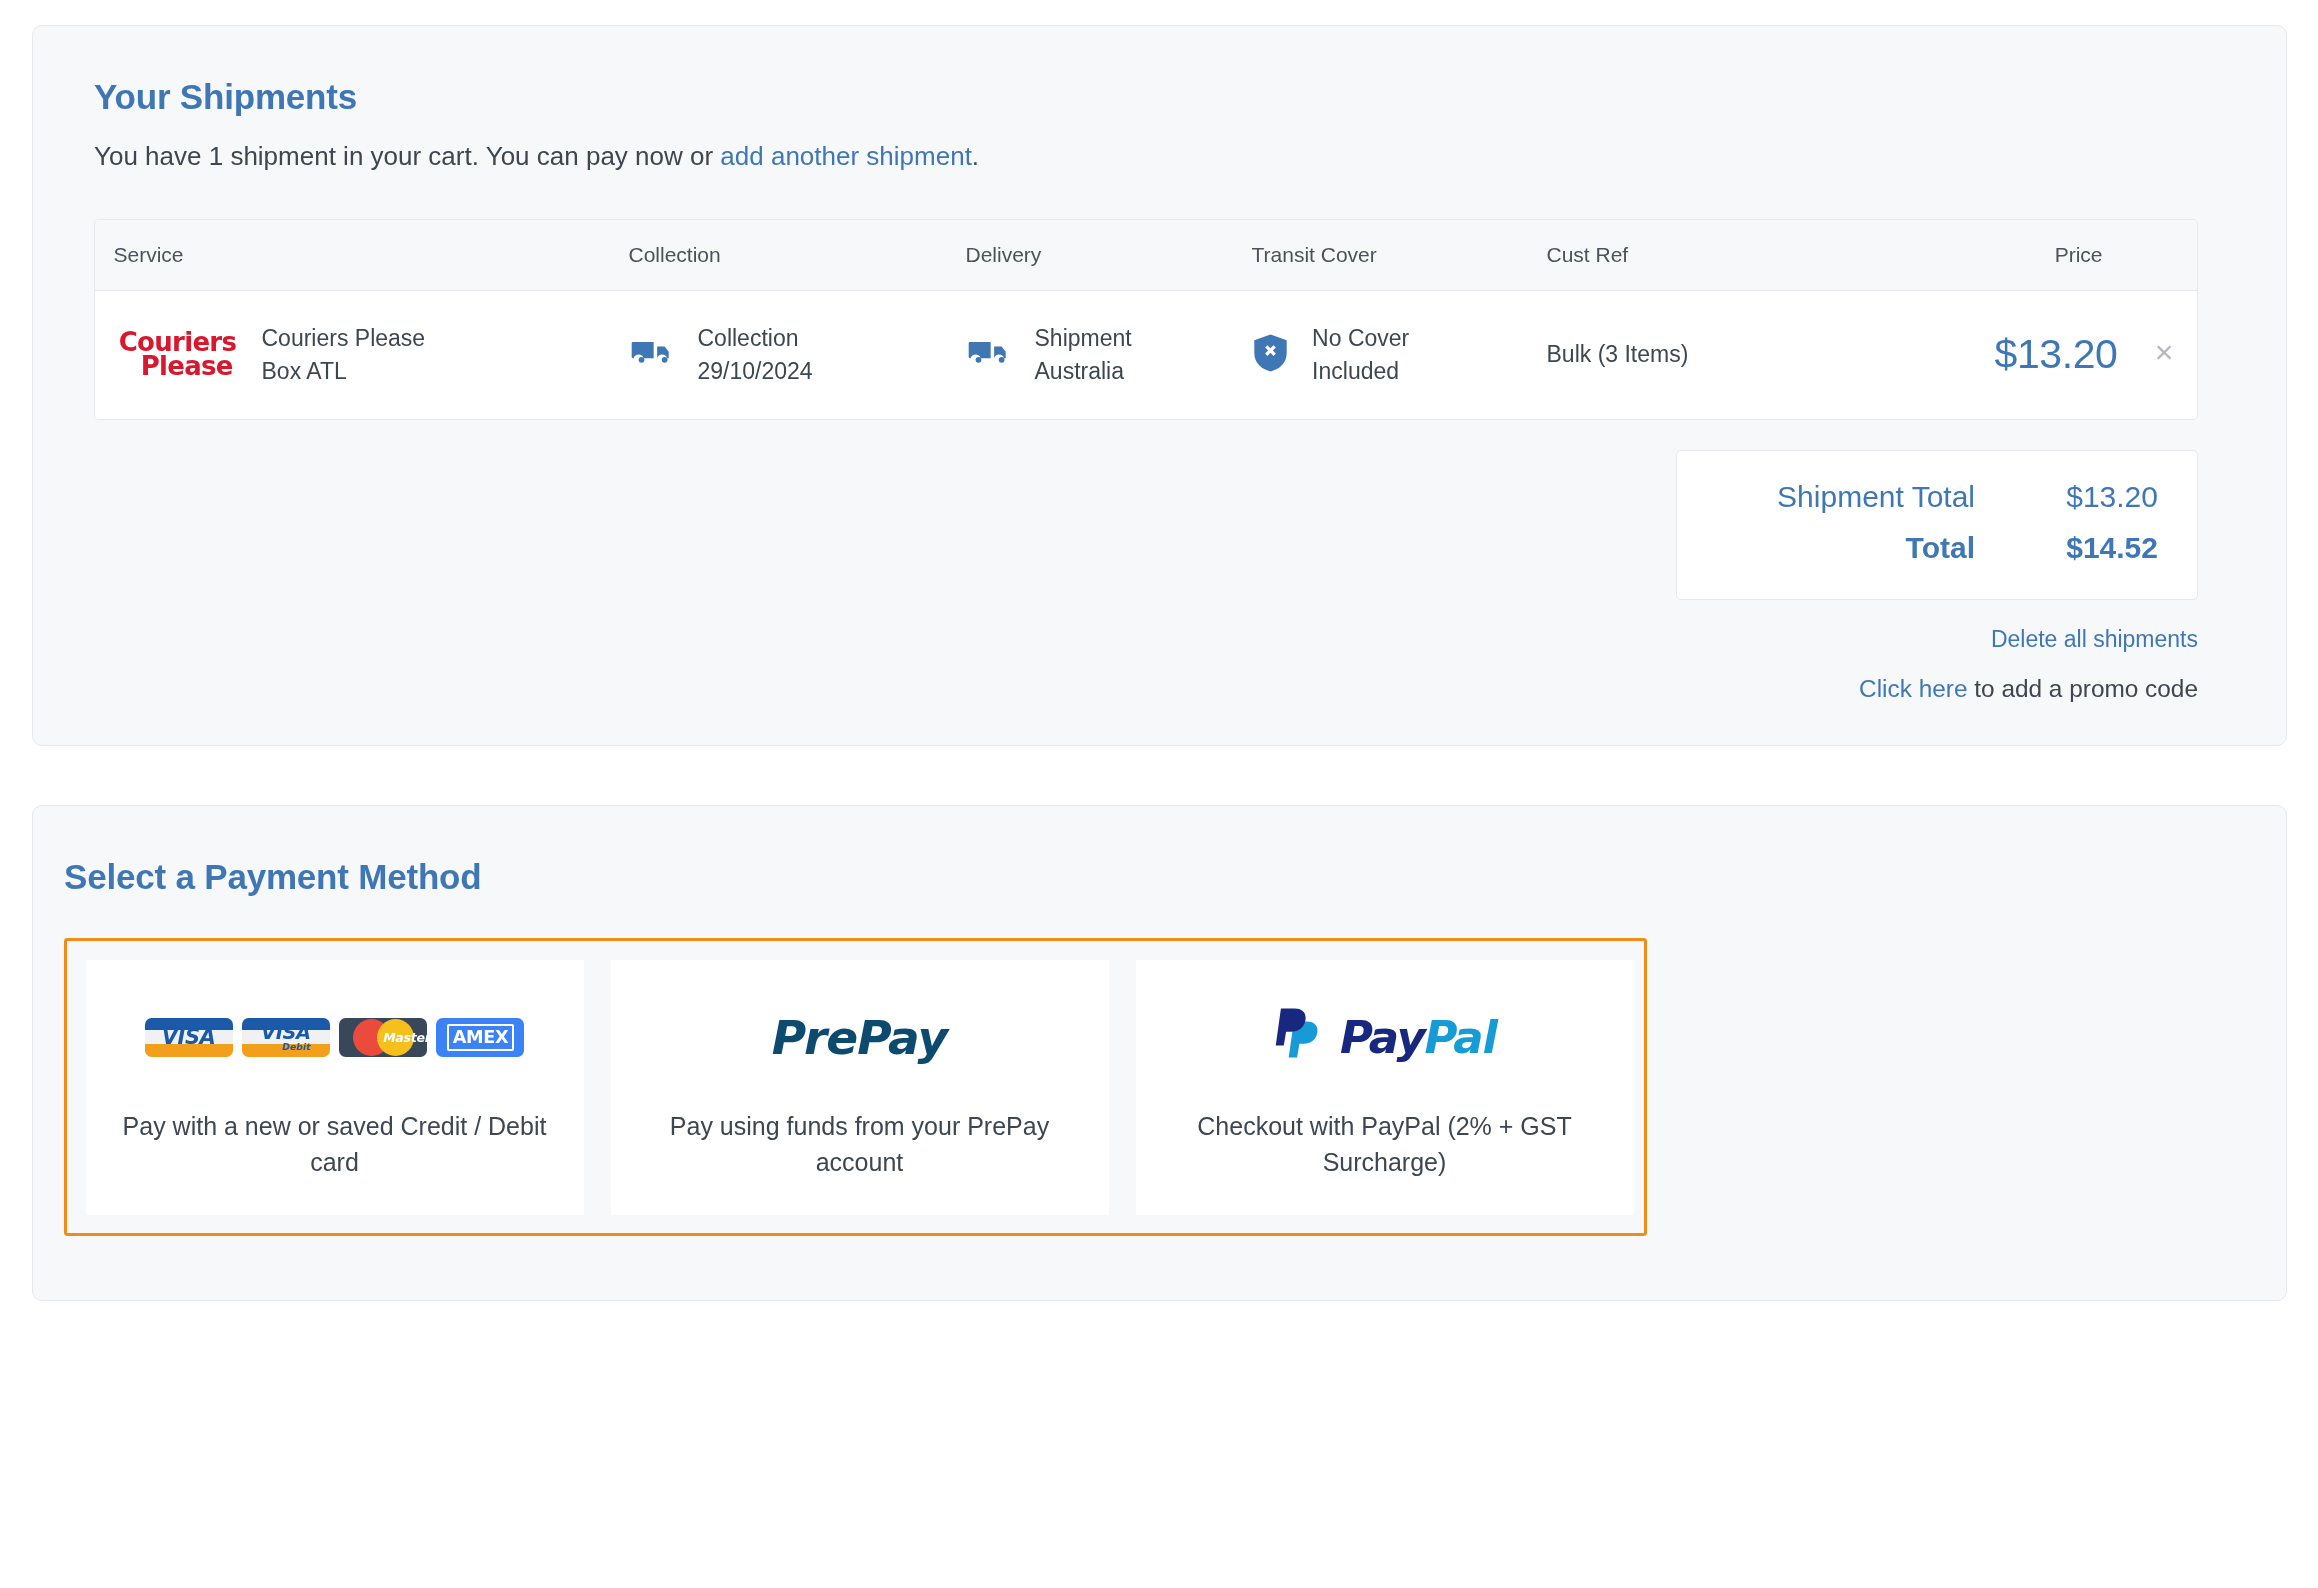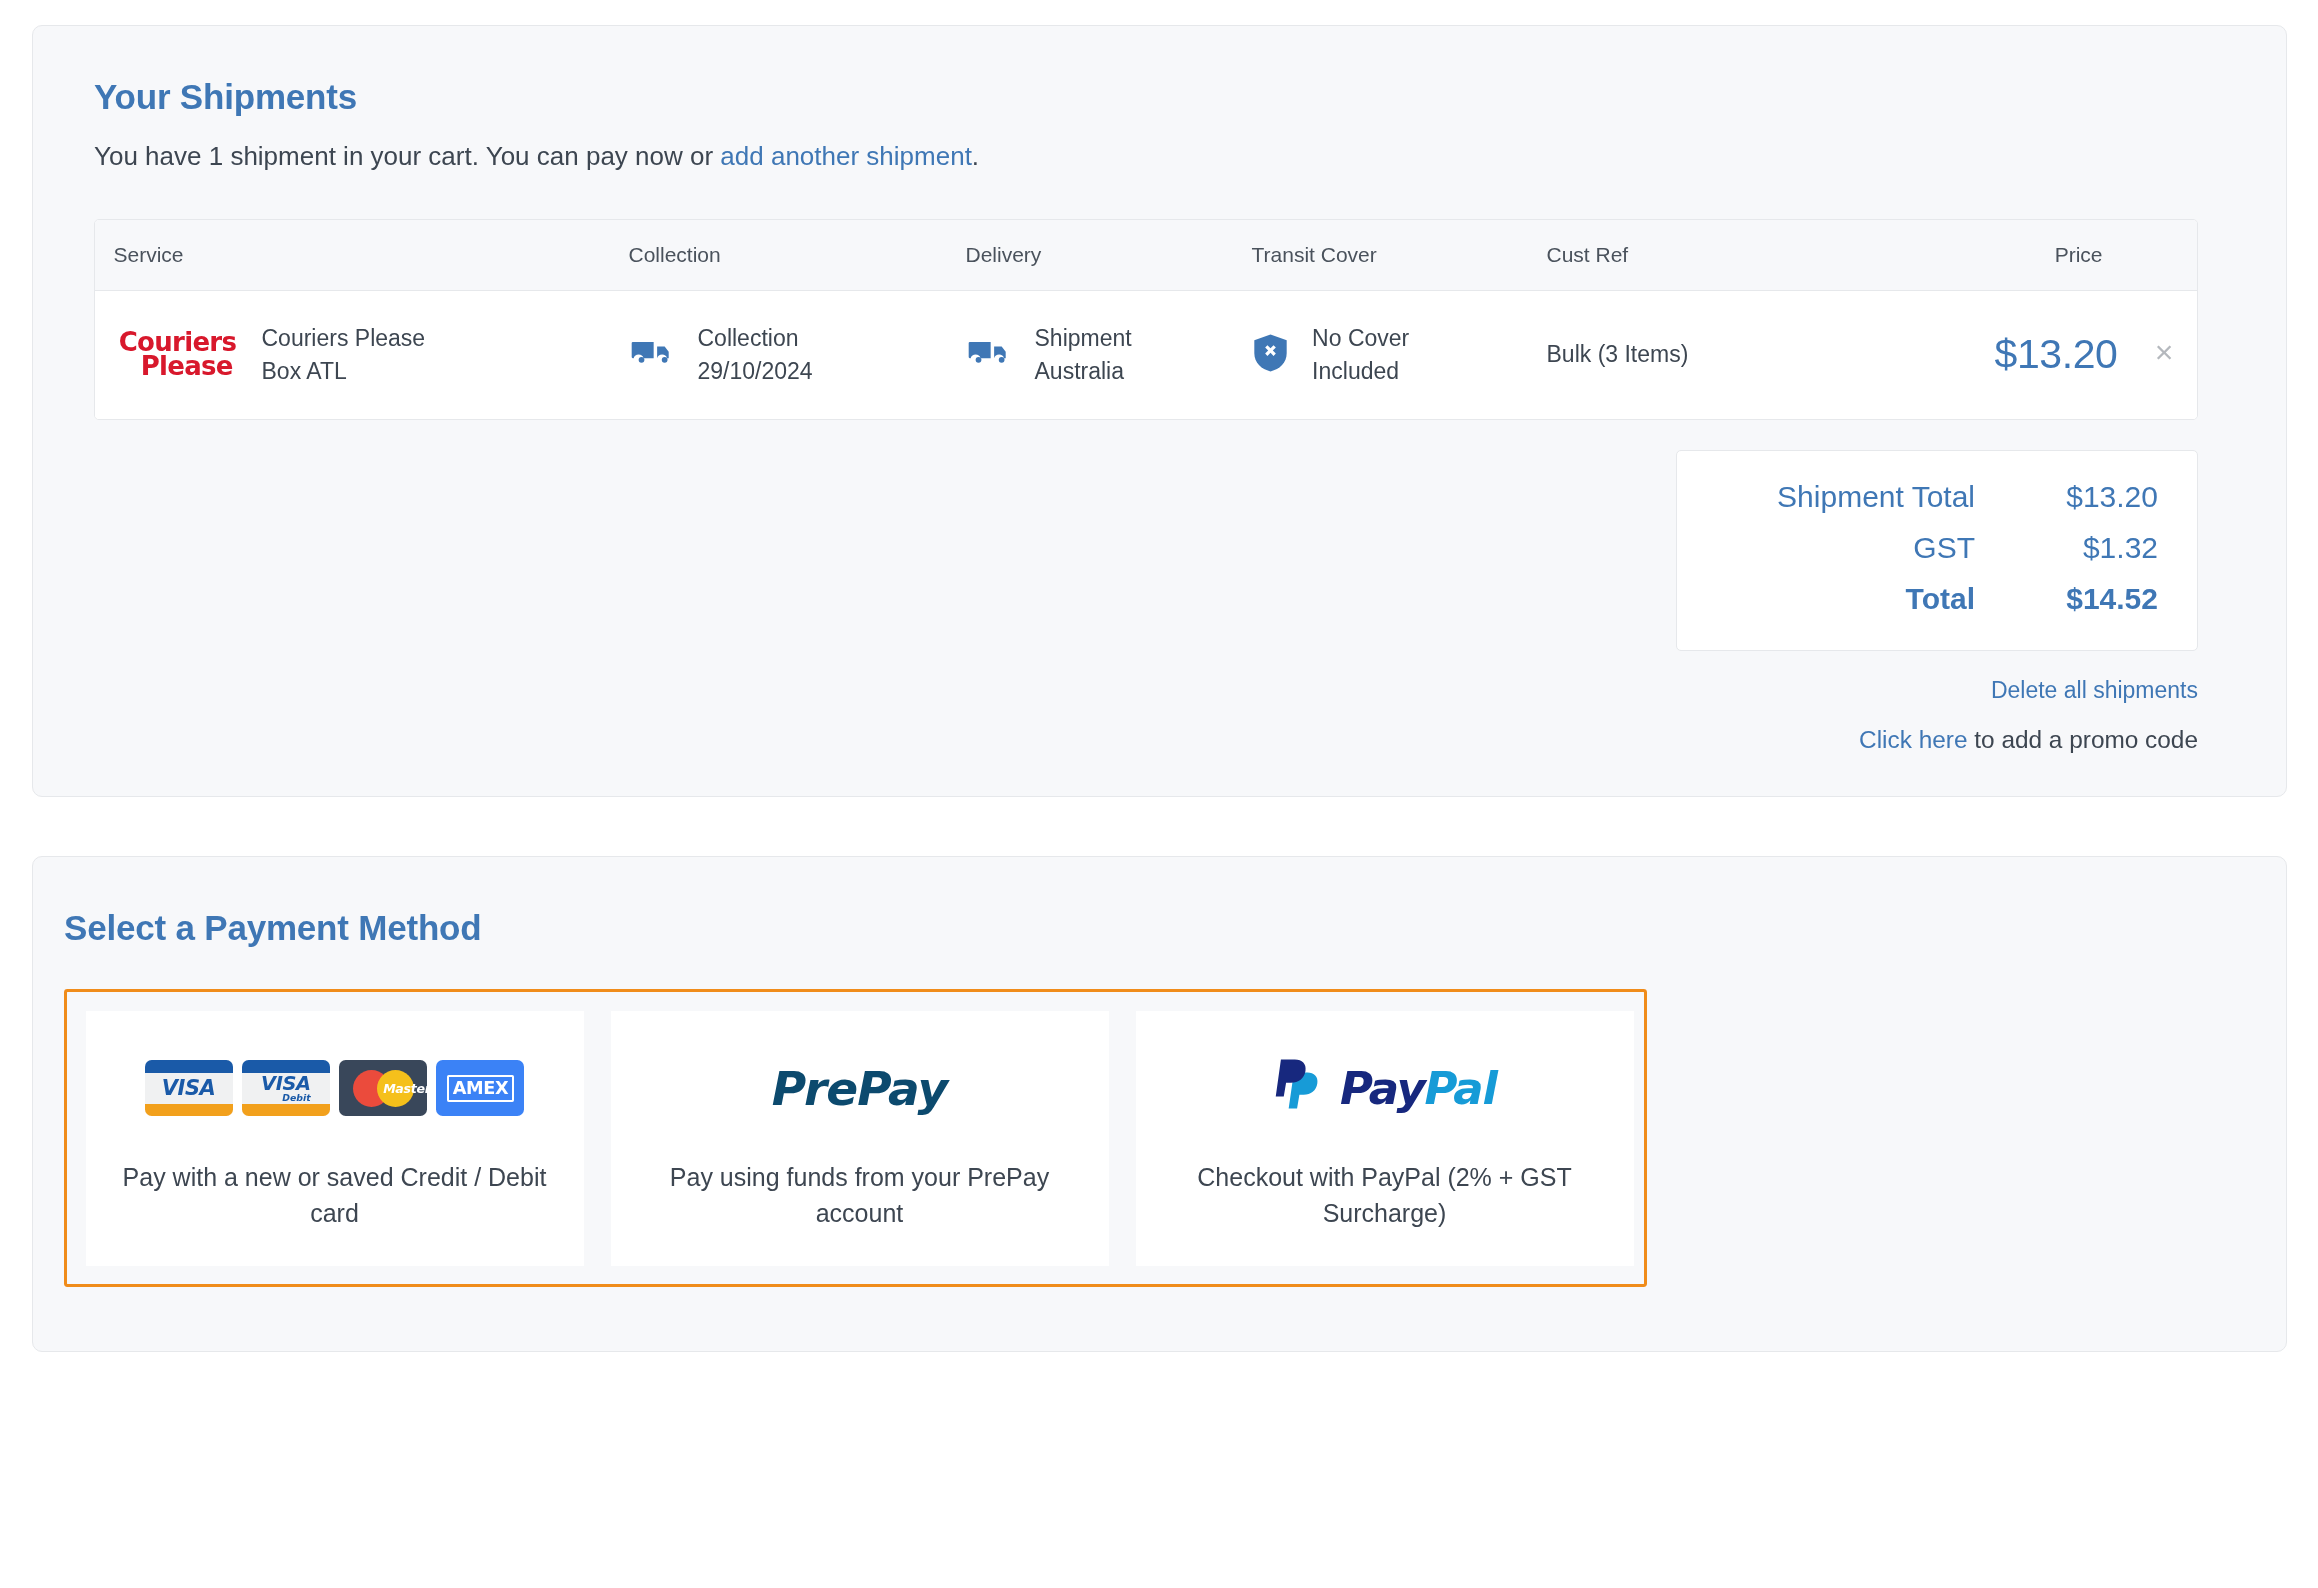--- a/index.html
+++ b/index.html
@@ -168,21 +168,21 @@
   .pay-desc {
     margin-top: 30px;
     font-size: 25px;
     color: #3d4651;
     line-height: 1.46;
   }
 
   
   .cards-row { display: flex; align-items: center; justify-content: center; gap: 9.3px; }
   .brand {
-    width: 88px; height: 56px;
+    width: 88px; height: 39px;
     border-radius: 6.7px;
     position: relative;
     overflow: hidden;
     display: flex; align-items: center; justify-content: center;
   }
   .brand.visa, .brand.visadebit { background: #f0f1f2; }
   .brand.visa::before, .brand.visadebit::before {
     content: ""; position: absolute; top: 0; left: 0; right: 0; height: 12.6px; background: #1a5aa8;
   }
   .brand.visa::after, .brand.visadebit::after {
@@ -323,24 +323,20 @@
         </div>
 
       </div>
     </div>
 
     <div class="totals-wrap">
       <div class="totals-box">
         <div class="totals-row">
           <span class="lbl">Shipment Total</span>
           <span class="amt">$13.20</span>
-        </div>
-        <div class="totals-row">
-          <span class="lbl">GST</span>
-          <span class="amt">$1.32</span>
         </div>
         <div class="totals-row grand">
           <span class="lbl">Total</span>
           <span class="amt">$14.52</span>
         </div>
       </div>
     </div>
 
     <div class="under-links">
       <div class="row1">

